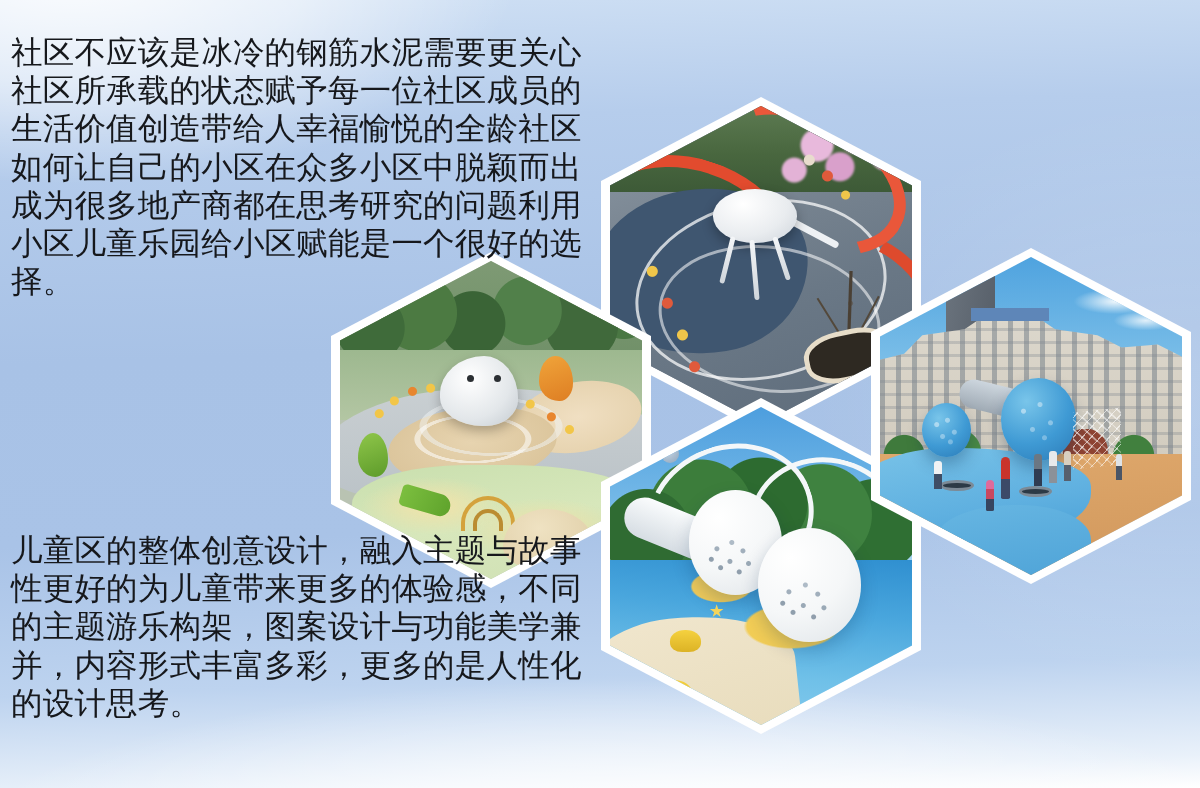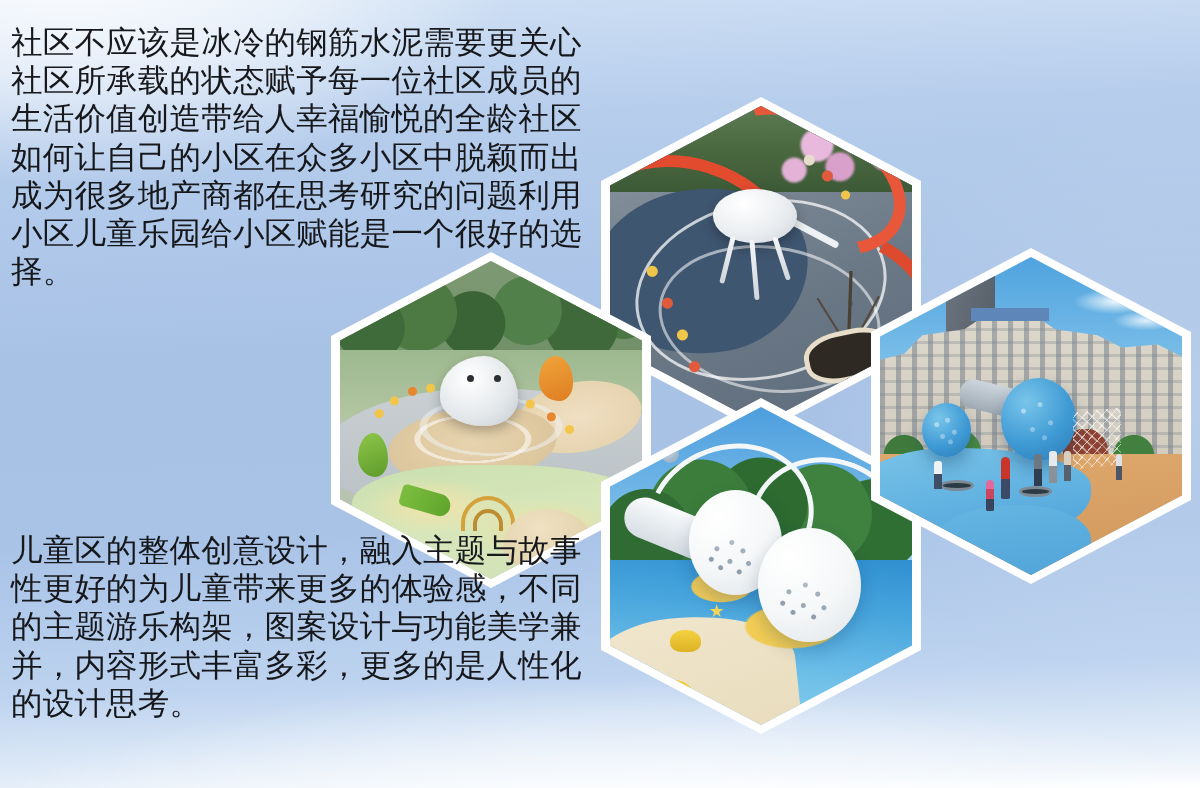--- a/index.html
+++ b/index.html
@@ -28,21 +28,21 @@
   .copy {
     position:absolute;
     color:#16181c;
     font-size:31.5px;
     line-height:38.2px;
     letter-spacing:0.2px;
     font-weight:400;
     white-space:pre-wrap;
     text-rendering:optimizeLegibility;
   }
-  #para-top { left:11px; top:23px; width:600px; }
+  #para-top { left:11px; top:33px; width:600px; }
   #para-bottom { left:11px; top:531px; width:600px; }
 
   
   .hex {
     position:absolute;
     -webkit-clip-path:polygon(50% 0%,100% 25%,100% 75%,50% 100%,0% 75%,0% 25%);
     clip-path:polygon(50% 0%,100% 25%,100% 75%,50% 100%,0% 75%,0% 25%);
     background:#ffffff;
     padding:9px;
     filter:drop-shadow(0 2px 5px rgba(40,70,110,0.16));

